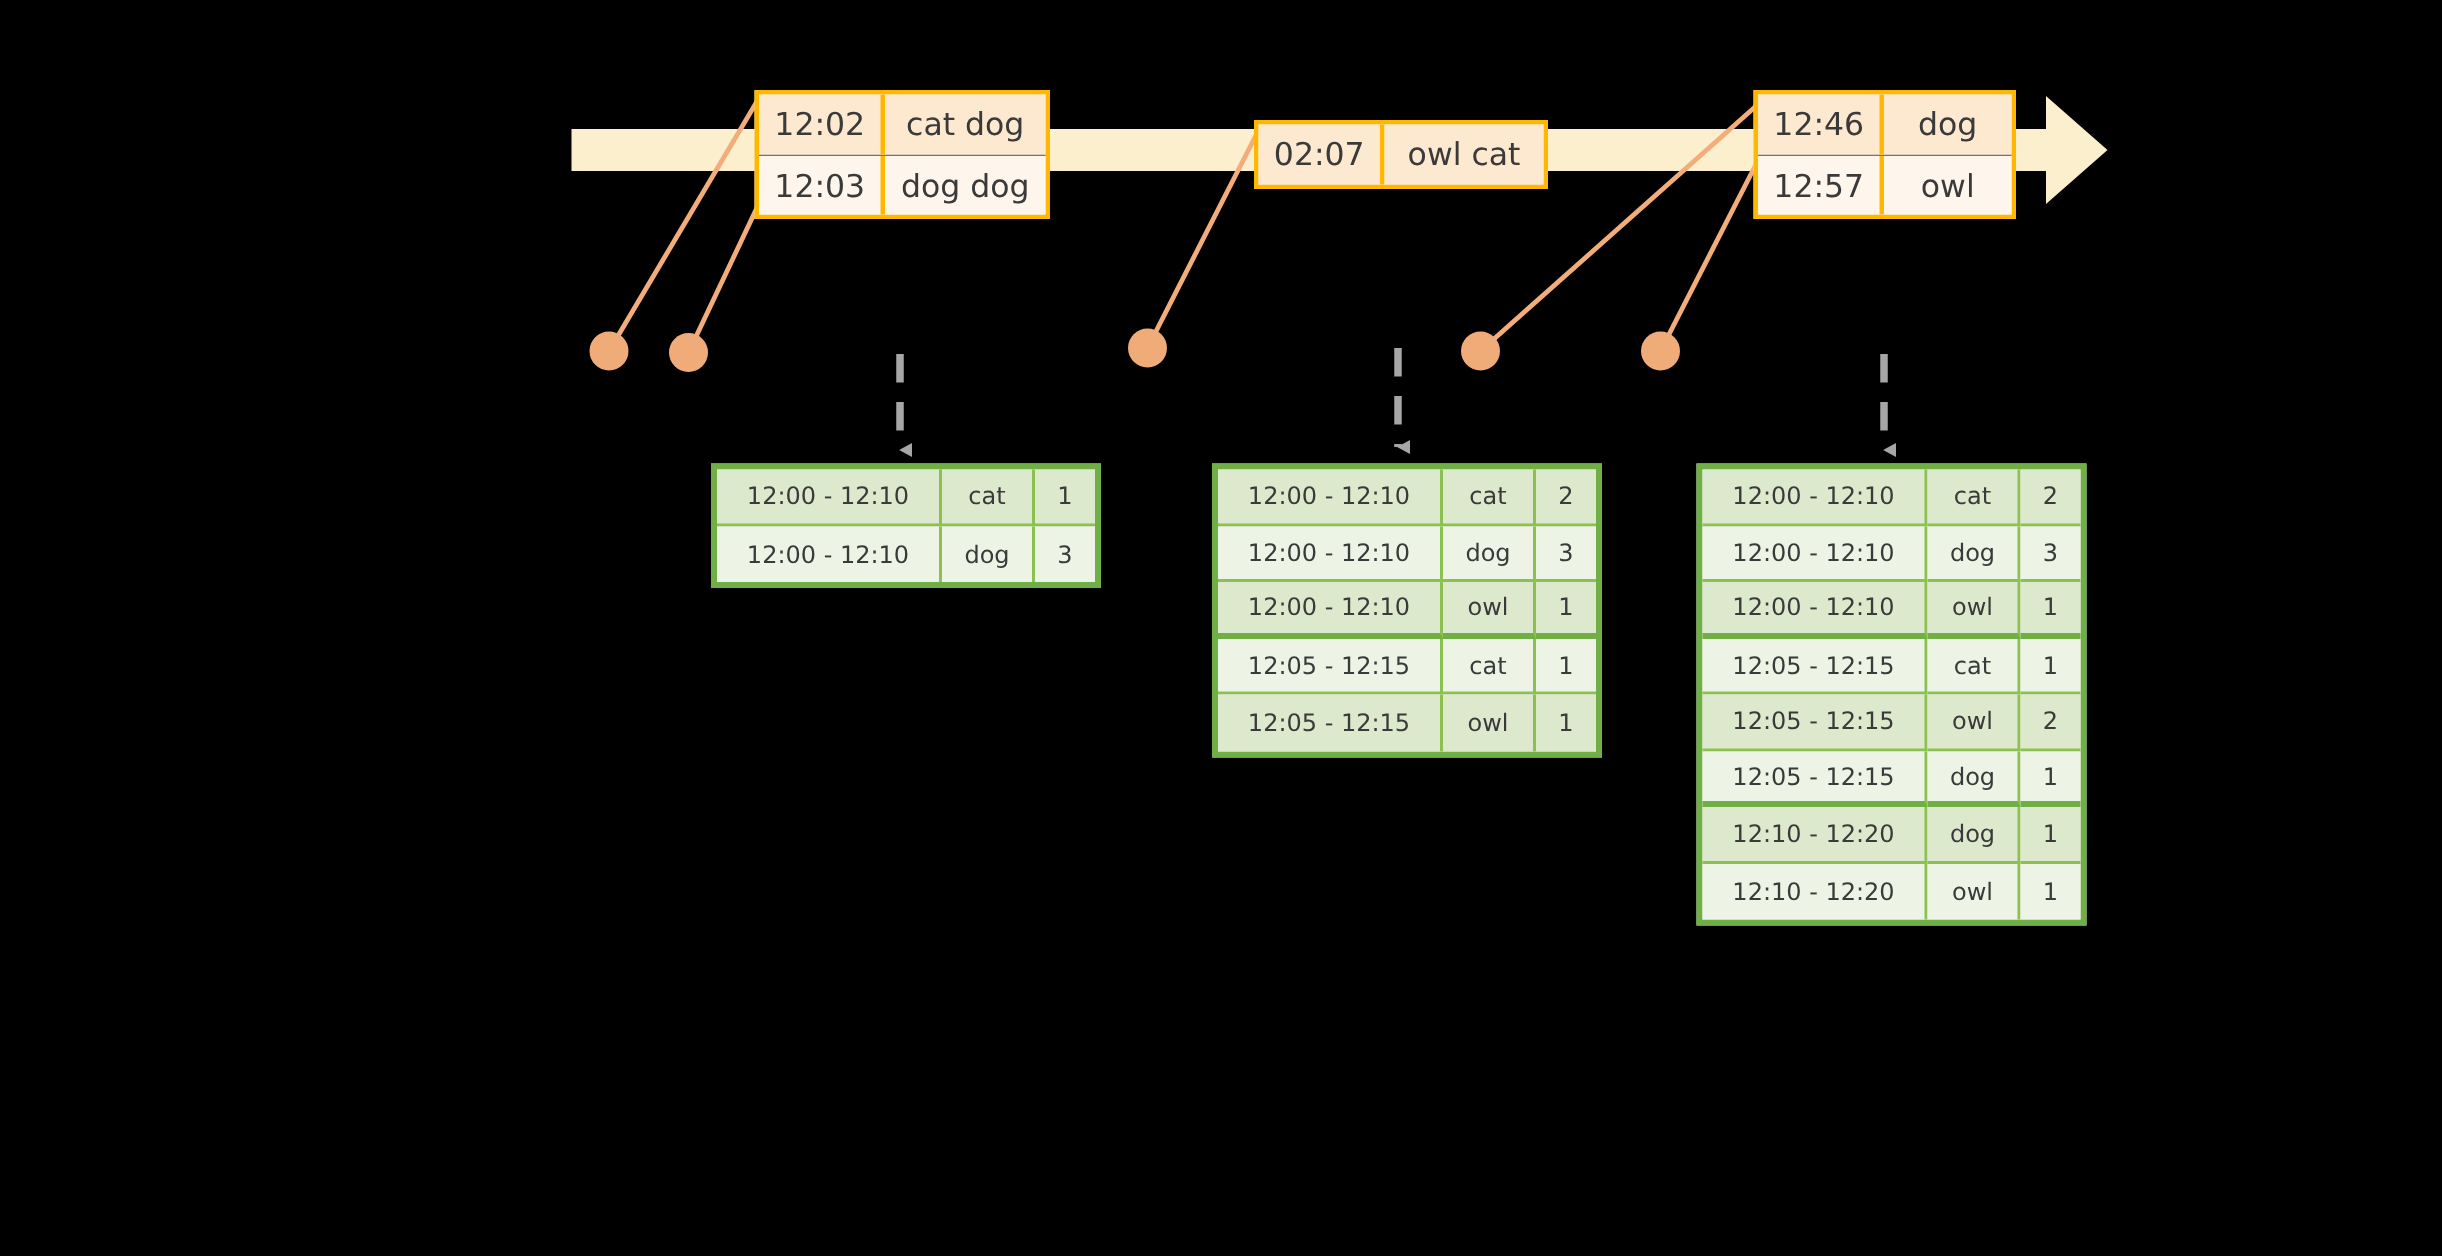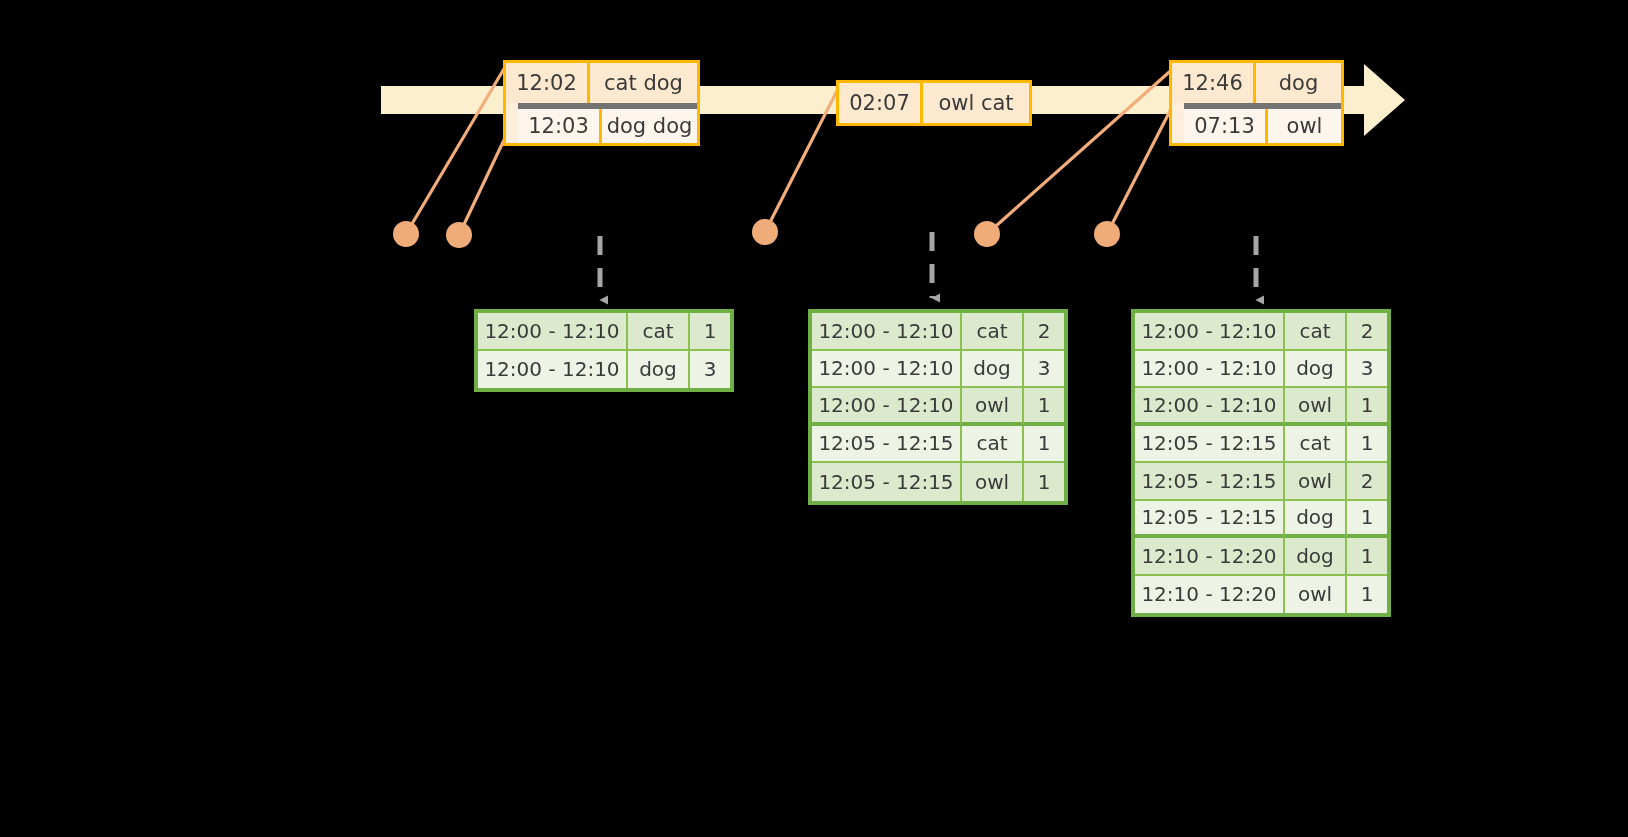--- a/index.html
+++ b/index.html
@@ -38,21 +38,21 @@
     background: #FDEFD9;
     z-index: 5;
   }
   .event-row {
     display: flex;
     height: 40px;
     box-sizing: border-box;
   }
   .event-row.alt .cell { background: #FCE9CF; }
   .event-row.alt2 .cell { background: #FEF6ED; }
-  .event-row + .event-row { border-top: 6px solid #737373; margin-left: 12px; }
+  .event-row + .event-row { border-top: 1px solid #737373; }
   .event-row .cell {
     display: flex;
     align-items: center;
     justify-content: center;
     box-sizing: border-box;
     font-size: 21px;
     color: #3a3a3a;
     white-space: nowrap;
   }
   .event-row .cell.time {
@@ -74,21 +74,21 @@
   .res-row {
     display: flex;
     height: 37.5px;
     box-sizing: border-box;
   }
   .res-row .rcell {
     display: flex;
     align-items: center;
     justify-content: center;
     box-sizing: border-box;
-    font-size: 20px;
+    font-size: 16px;
     color: #3a3a3a;
     white-space: nowrap;
     border-right: 2px solid #8CC152;
     border-bottom: 2px solid #8CC152;
     background: #EDF3E5;
   }
   .res-row.shade .rcell { background: #DDE9CD; }
   .res-row .rcell:last-child { border-right: none; }
   .res-row:last-child .rcell { border-bottom: none; }
   .res-row.groupend .rcell { border-bottom: 4px solid #6FAF46; }
@@ -152,21 +152,21 @@
       <div class="cell words">owl cat</div>
     </div>
   </div>
 
   <div class="event-box" style="left:1169px; top:60px; width:175px;">
     <div class="event-row alt">
       <div class="cell time">12:46</div>
       <div class="cell words">dog</div>
     </div>
     <div class="event-row alt2">
-      <div class="cell time">07:13</div>
+      <div class="cell time">12:57</div>
       <div class="cell words">owl</div>
     </div>
   </div>
 
   <div class="result-table" style="left:474px; top:309px;">
     <div class="res-row shade">
       <div class="rcell win">12:00 - 12:10</div>
       <div class="rcell key">cat</div>
       <div class="rcell cnt">1</div>
     </div>

